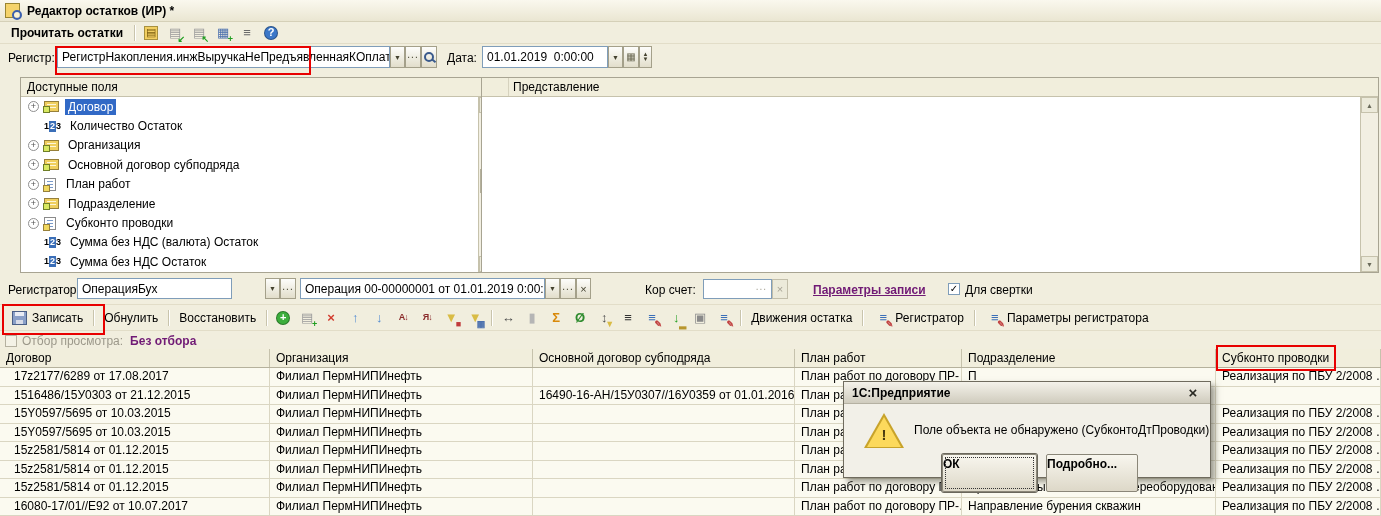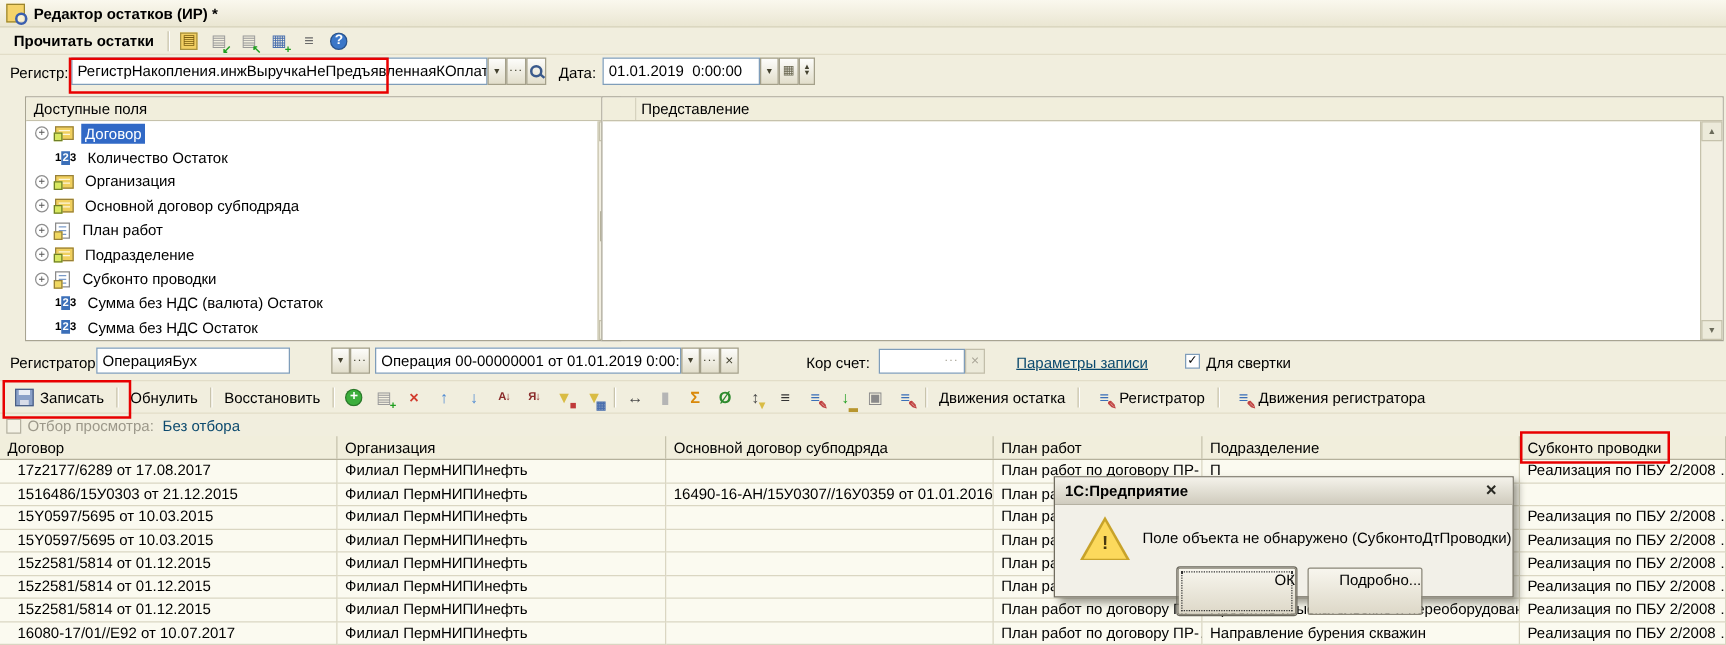--- a/index.html
+++ b/index.html
@@ -92,21 +92,21 @@
   .scroll-btn.up{top:0;}
   .scroll-btn.down{bottom:0;}
   .scroll-thumb{position:absolute;left:1px;right:1px;height:22px;top:72px;
     background:#e4e1cf;border:1px solid #b5b19c;}
 
   .vp-row{height:18px;display:flex;align-items:center;border-bottom:1px solid #e0dcc8;}
   .vp-c1{width:26px;align-self:stretch;border-right:1px solid #d6d2be;flex:none;}
   .vp-sel{margin-left:23px;background:#3169c6;color:#fff;padding:1px 5px;}
 
   
-  .link{color:#0c4a6e;white-space:nowrap;}
+  .link{color:#701a75;white-space:nowrap;font-weight:bold;}
   .u{text-decoration:underline;}
   .checkbox{width:12px;height:12px;background:#fff;border:1px solid #7f9db9;
     display:flex;align-items:center;justify-content:center;font-size:10px;line-height:1;
     box-sizing:border-box;}
   .checkbox.off{background:#f4f2e6;border-color:#b5b1a0;}
 
   
   .actions{position:absolute;left:0;top:304px;width:1381px;height:27px;
     display:flex;align-items:center;padding-left:6px;box-sizing:border-box;
     border-top:1px solid #e2ddc8;border-bottom:1px solid #e2ddc8;}
@@ -141,23 +141,23 @@
   .warn{position:absolute;left:20px;top:31px;width:40px;height:36px;}
   .warn .t1{position:absolute;left:0;top:0;width:0;height:0;
     border-left:20px solid transparent;border-right:20px solid transparent;
     border-bottom:35px solid #c8a32a;}
   .warn .t2{position:absolute;left:3px;top:4px;width:0;height:0;
     border-left:17px solid transparent;border-right:17px solid transparent;
     border-bottom:30px solid #fcd95c;}
   .warn .ex{position:absolute;left:0;right:0;top:13px;text-align:center;
     font-weight:bold;font-size:15px;color:#4a3a10;}
   .dialog-msg{position:absolute;left:70px;top:41px;white-space:nowrap;}
-  .dlg-btn{position:absolute;top:72px;height:38px;text-align:right;line-height:19px;
+  .dlg-btn{position:absolute;top:72px;height:38px;text-align:left;line-height:19px;
     background:linear-gradient(#f8f6ee,#ddd8c8);border:1px solid #8a8678;
-    border-radius:2px;box-sizing:border-box;}
+    border-radius:2px;box-sizing:border-box;font-weight:bold;}
   .dlg-ok{left:98px;width:95px;box-shadow:0 0 0 1px #6a675c;
     outline:1px dotted #333;outline-offset:-4px;}
   .dlg-details{left:202px;width:92px;}
 
   
   .redbox{position:absolute;border:2px solid #e80000;z-index:100;pointer-events:none;}
 </style>
 </head>
 <body>
 
@@ -447,21 +447,21 @@
         <span class="badge" style="color: rgb(192, 64, 64);">✎</span>
       </div>
       <span>Регистратор</span>
     </div>
     <div class="vsep"></div>
     <div class="tbbtn">
       <div class="tbico" style="margin: 0px 2px 0px 0px;">
         <span class="g b" style="color: rgb(59, 111, 184);">≡</span>
         <span class="badge" style="color: rgb(192, 64, 64);">✎</span>
       </div>
-      <span>Движения регистратора</span>
+      <span>Параметры регистратора</span>
     </div>
   </div>
 
 <div class="filter-row">
   <span class="checkbox off"></span>
   <span class="filter-label">Отбор просмотра:</span>
   <span class="link filter-link">Без отбора</span>
 </div>
 
 <div class="thead cols">

